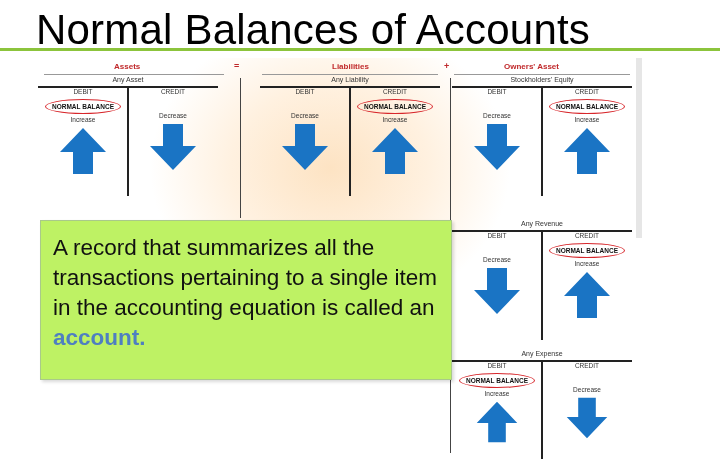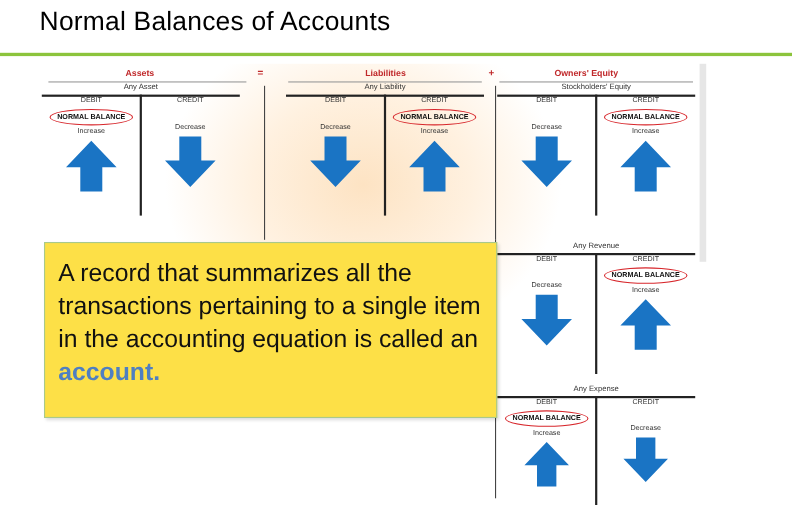--- a/index.html
+++ b/index.html
@@ -2,21 +2,21 @@
 <html><head>
 <meta charset="utf-8">
 <style>
   * { box-sizing: border-box; margin: 0; padding: 0; }
   html, body { width: 720px; height: 459px; overflow: hidden; background: #ffffff; }
   body { position: relative; font-family: "Liberation Sans", sans-serif; }
 
   .slide-title {
     position: absolute; left: 36px; top: 6px;
     font-family: "Liberation Sans", sans-serif;
-    font-size: 24px; color: #000; letter-spacing: 0.2px;
+    font-size: 42px; color: #000; letter-spacing: 0.2px;
   }
   .title-rule {
     position: absolute; left: 0; top: 48px; width: 720px; height: 3px;
     background: #8cc43c;
   }
 
   .figure {
     position: absolute; left: 30px; top: 58px; width: 606px; height: 401px;
     background: radial-gradient(ellipse 180px 150px at 300px 110px, #fde3c3 0%, #fff1e0 55%, rgba(255,255,255,0) 100%);
   }
@@ -50,40 +50,40 @@
     font-family: "Liberation Sans", sans-serif; white-space: nowrap;
   }
   .nb-spacer { display: block; height: 15px; }
   .t-act { font-size: 6.5px; color: #333; display: block; margin-top: 2px; font-family: "Liberation Sans", sans-serif; }
   .arrow { display: block; margin: 3px auto 0; }
 
   .sep-line { position: absolute; background: #444; }
 
   .callout {
     position: absolute; left: 40px; top: 220px; width: 412px; height: 160px;
-    background: #fde047; border: 1px solid #a9c98a;
+    background: #bef264; border: 1px solid #a9c98a;
     box-shadow: 2px 2px 3px rgba(0,0,0,0.15);
     padding: 12px 10px 0 12px;
     font-family: "Liberation Sans", sans-serif; font-size: 22.5px; line-height: 30px; color: #111;
   }
   .callout .accent { color: #4f7fc1; font-weight: bold; }
 </style>
 </head>
 <body>
 
 <div class="slide-title">Normal Balances of Accounts</div>
 <div class="title-rule"></div>
 
 <div class="figure">
 
   <span class="eq-label" style="left:84px; top:4px;">Assets</span>
   <span class="eq-op" style="left:204px; top:3px;">=</span>
   <span class="eq-label" style="left:302px; top:4px;text-align:center;">Liabilities</span>
   <span class="eq-op" style="left:414px; top:3px;">+</span>
-  <span class="eq-label" style="left:474px; top:4px;">Owners' Equity</span>
+  <span class="eq-label" style="left:474px; top:4px;">Owners' Asset</span>
   <div class="eq-underline" style="left:14px; top:16px; width:180px;"></div>
   <div class="eq-underline" style="left:232px; top:16px; width:176px;"></div>
   <div class="eq-underline" style="left:424px; top:16px; width:176px;"></div>
 
   <div class="sep-line" style="left:210px; top:20px; width:1px; height:140px;"></div>
   <div class="sep-line" style="left:420px; top:20px; width:1px; height:140px;"></div>
 
   <div class="taccount" style="left:8px; top:18px; width:180px; height:130px;">
     <div class="t-title" style="top:0;">Any Asset</div>
     <div class="t-top" style="top:10px;"></div>

